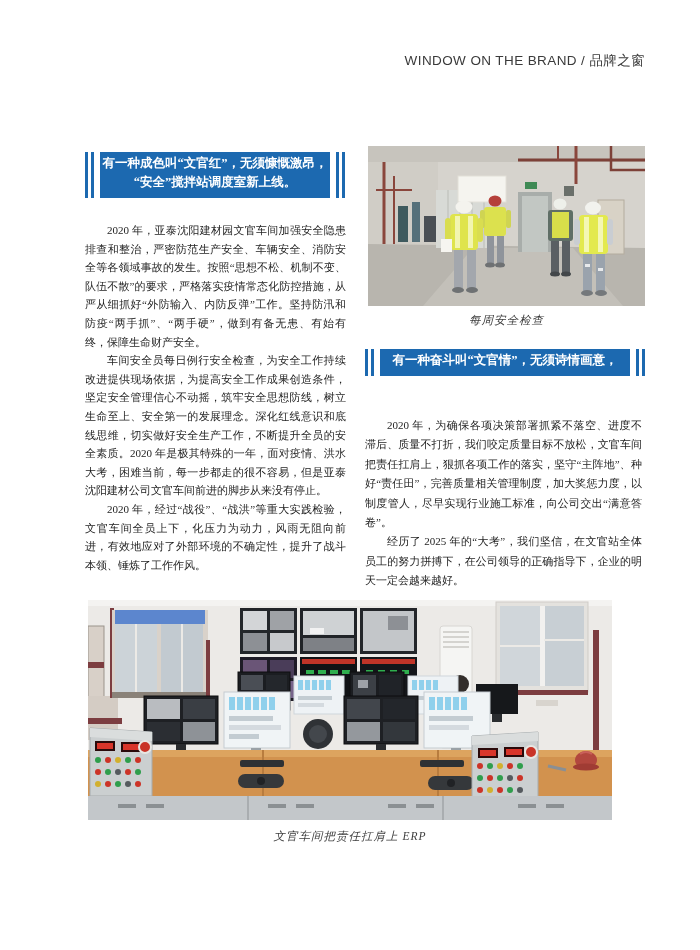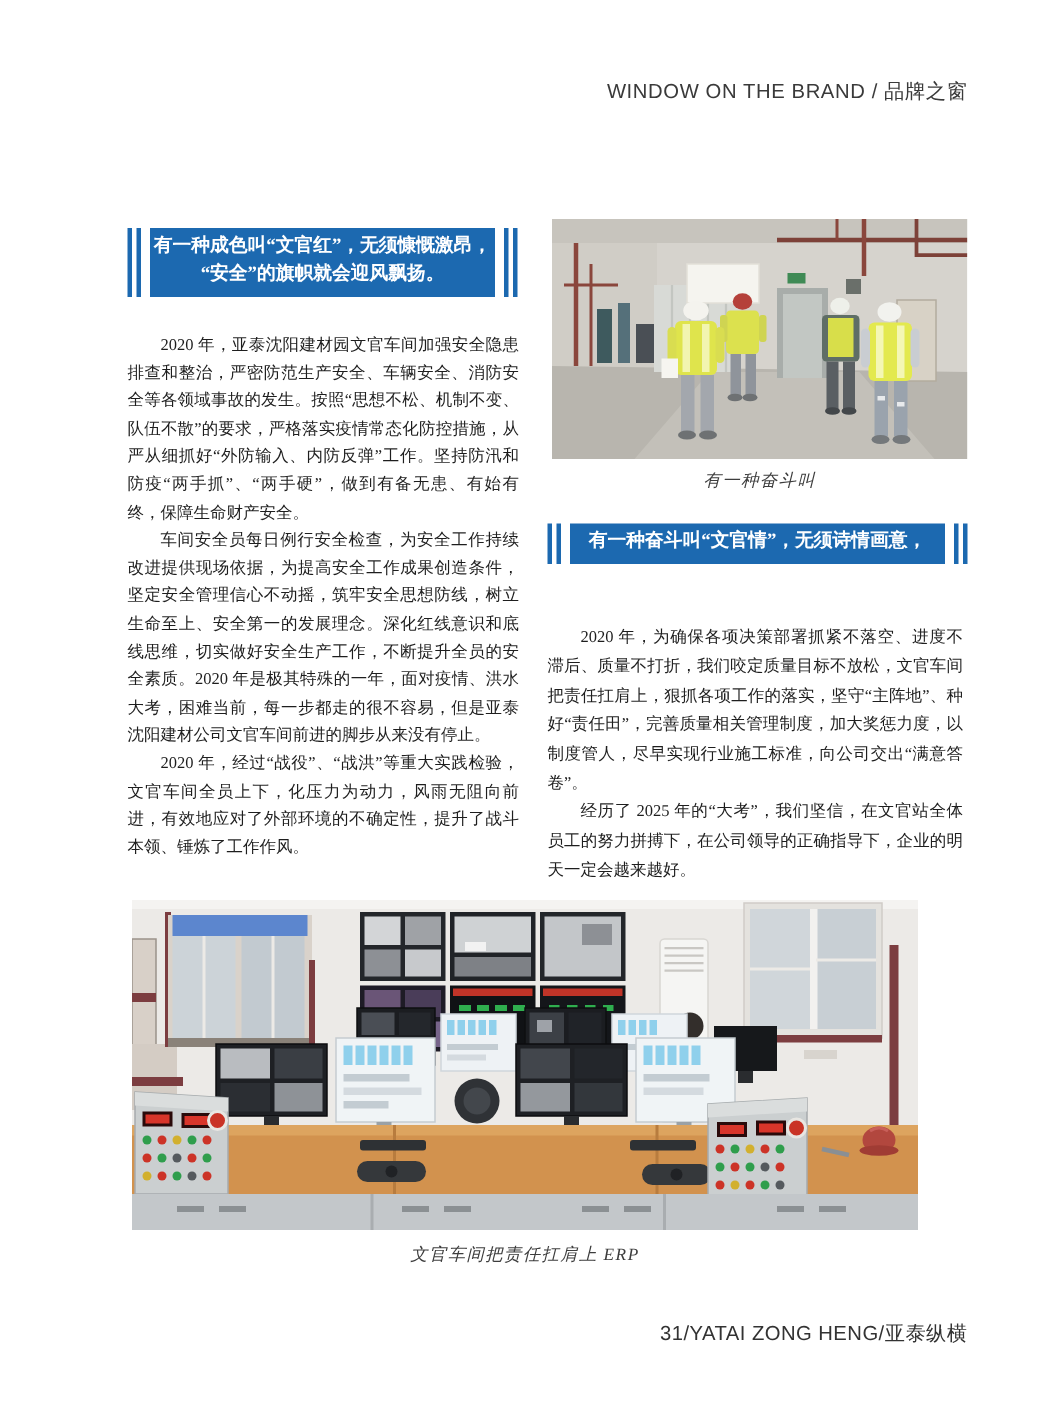--- a/index.html
+++ b/index.html
@@ -55,21 +55,21 @@
 
   <div class="header">WINDOW ON THE BRAND / 品牌之窗</div>
 
   <div class="banner banner1">
     <span class="bar"></span>
       <span class="gap"></span>
     <span class="bar"></span>
       <span class="gap2"></span>
     <div class="box">
       <div>有一种成色叫“文官红”，无须慷慨激昂，</div>
-      <div>“安全”的旗帜就会迎风飘扬。</div>
+      <div>“安全”搅拌站调度室新上线。</div>
     </div>
     <span class="gap2"></span>
       <span class="bar"></span>
     <span class="gap"></span>
       <span class="bar"></span>
   </div>
 
   <div class="col col-left">
     <p>2020 年，亚泰沈阳建材园文官车间加强安全隐患排查和整治，严密防范生产安全、车辆安全、消防安全等各领域事故的发生。按照“思想不松、机制不变、队伍不散”的要求，严格落实疫情常态化防控措施，从严从细抓好“外防输入、内防反弹”工作。坚持防汛和防疫“两手抓”、“两手硬”，做到有备无患、有始有终，保障生命财产安全。</p>
     <p>车间安全员每日例行安全检查，为安全工作持续改进提供现场依据，为提高安全工作成果创造条件，坚定安全管理信心不动摇，筑牢安全思想防线，树立生命至上、安全第一的发展理念。深化红线意识和底线思维，切实做好安全生产工作，不断提升全员的安全素质。2020 年是极其特殊的一年，面对疫情、洪水大考，困难当前，每一步都走的很不容易，但是亚泰沈阳建材公司文官车间前进的脚步从来没有停止。</p>
@@ -151,21 +151,21 @@
         <rect x="239" y="73" width="6" height="26" rx="3" fill="#c9cdd2"></rect>
         <rect x="215" y="108" width="9" height="37" fill="#9aa3ad"></rect>
         <rect x="228" y="108" width="9" height="37" fill="#9aa3ad"></rect>
         <rect x="217" y="118" width="5" height="3" fill="#e8eaec"></rect>
         <rect x="230" y="122" width="5" height="3" fill="#e8eaec"></rect>
         <ellipse cx="219" cy="147" rx="6" ry="3" fill="#74787b"></ellipse>
         <ellipse cx="233" cy="147" rx="6" ry="3" fill="#74787b"></ellipse>
       </g>
     </svg>
   </div>
-  <div class="caption caption1">有一种奋斗叫</div>
+  <div class="caption caption1">每周安全检查</div>
 
   <div class="banner banner2">
     <span class="bar"></span>
       <span class="gap"></span>
     <span class="bar"></span>
       <span class="gap2"></span>
     <div class="box">
       <div>有一种奋斗叫“文官情”，无须诗情画意，</div>
     </div>
     <span class="gap2"></span>
@@ -421,15 +421,14 @@
         <rect x="300" y="204" width="18" height="4"></rect>
           <rect x="328" y="204" width="18" height="4"></rect>
         <rect x="430" y="204" width="18" height="4"></rect>
           <rect x="458" y="204" width="18" height="4"></rect>
       </g>
       <path d="M160,196 V220 M355,196 V220" stroke="#a9adb0" stroke-width="2"></path>
     </svg>
   </div>
   <div class="caption caption2">文官车间把责任扛肩上 ERP</div>
 
-  <div class="footer">31/YATAI ZONG HENG/亚泰纵横</div>
 
 </div>
 
 </body></html>

